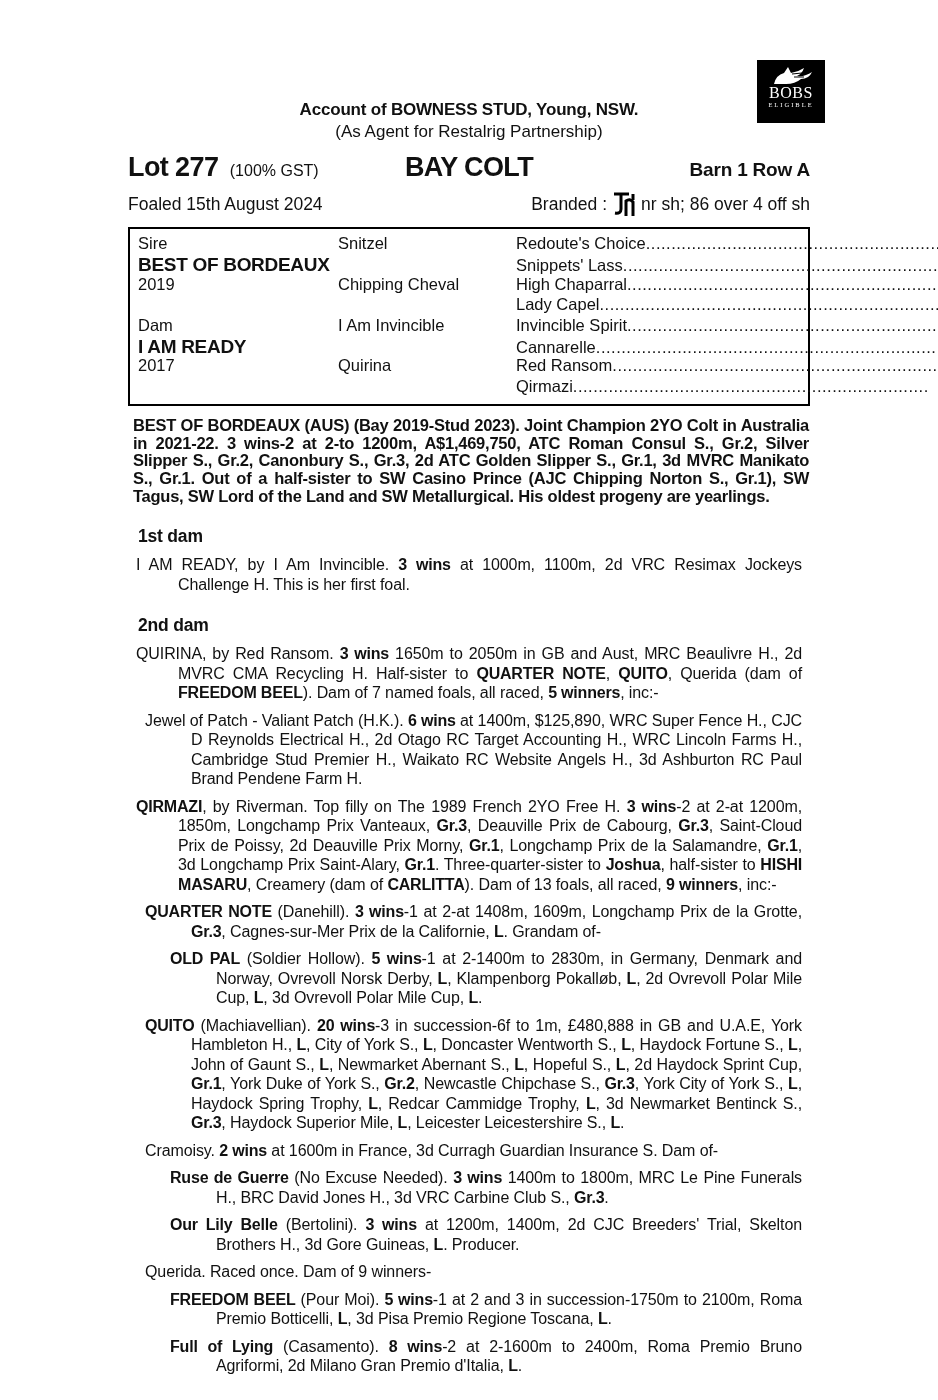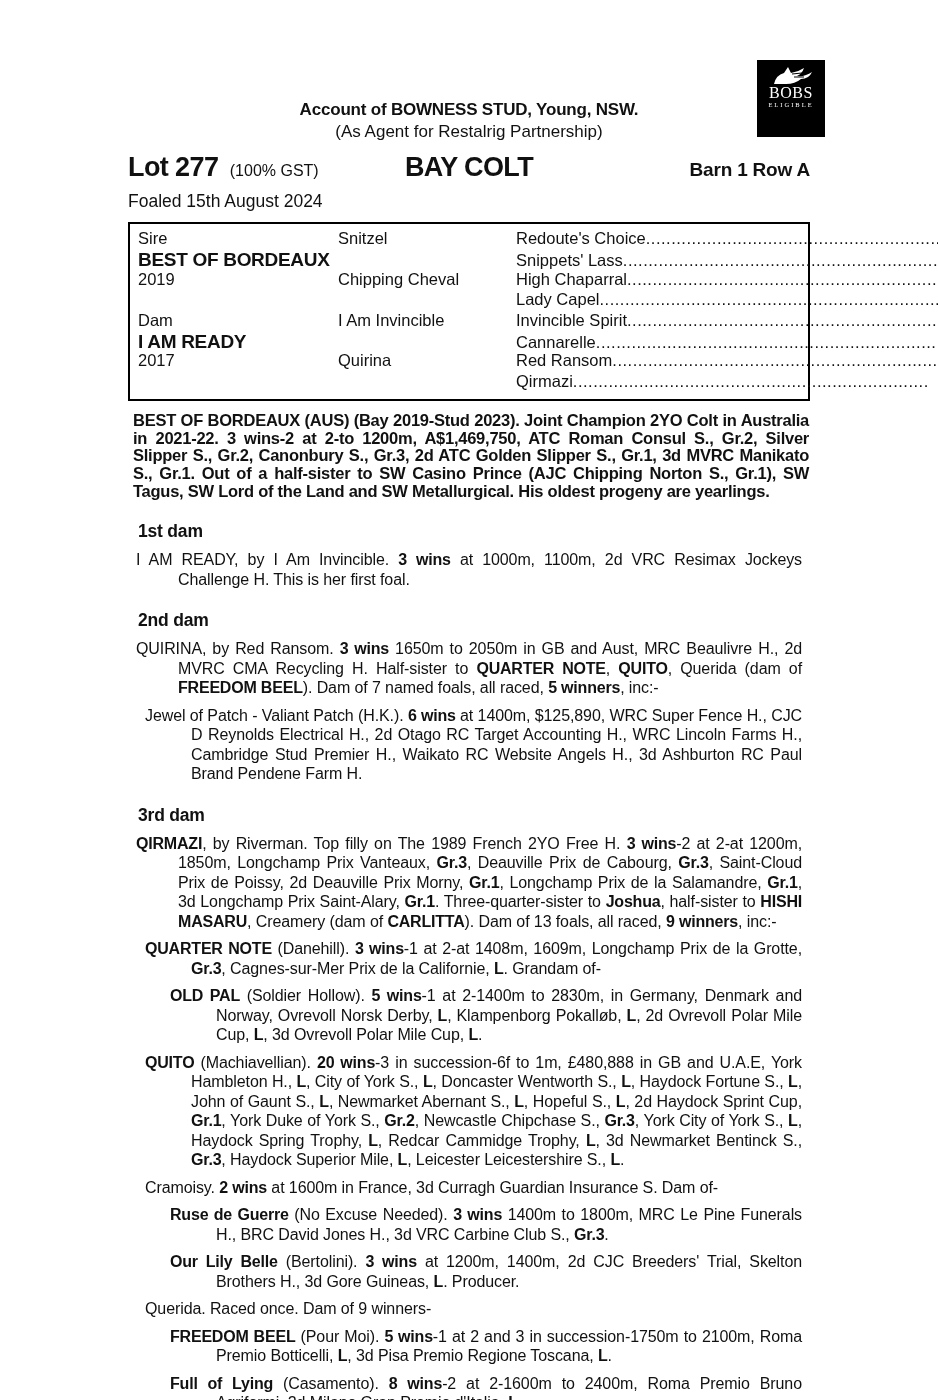--- a/index.html
+++ b/index.html
@@ -21,21 +21,21 @@
   .lot-num { font-size:27px; font-weight:bold; letter-spacing:-0.6px; }
   .gst { font-size:16px; margin-left:7px; }
   .colt-title { font-size:27px; font-weight:bold; letter-spacing:-0.6px; }
   .barn { font-size:19px; font-weight:bold; letter-spacing:-0.2px; }
 
   .foal-row { display:flex; justify-content:space-between; align-items:baseline; font-size:17.5px; margin-top:8px;gap:44px; }
   .branded-wrap { display:inline-flex; align-items:center; gap:5px; }
   .brand-mark svg { display:block; }
 
   
-  .bobs { position:absolute; top:60px; left:757px; width:68px; height:77px; background:#000; color:#fff; text-align:center; }
+  .bobs { position:absolute; top:60px; left:757px; width:68px; height:63px; background:#000; color:#fff; text-align:center; }
   .bobs svg { display:block; margin:5px auto 0; }
   .bobs-name { font-family:"Liberation Serif","DejaVu Serif",serif; font-size:16px; line-height:15px; letter-spacing:0.5px; }
   .bobs-sub  { font-family:"Liberation Serif","DejaVu Serif",serif; font-size:6.5px; line-height:9px; letter-spacing:2px; }
 
   
   .ped-table {
     border:2px solid #000; margin-top:10px; padding:5px 10px 7px 8px;
     display:grid; grid-template-columns:200px 178px 1fr; grid-auto-rows:20.4px;
     font-size:16.5px; align-items:baseline;
   }
@@ -83,20 +83,34 @@
     <div class="lot-center">
       <span class="colt-title">BAY COLT</span>
     </div>
     <div class="lot-right">
       <span class="barn">Barn 1 Row A</span>
     </div>
   </div>
 
   <div class="foal-row">
     <span>Foaled 15th August 2024</span>
+    <span class="branded-wrap">
+      <span>Branded :</span>
+      <span class="brand-mark">
+        <svg width="24" height="26" viewBox="0 0 24 26">
+          <g stroke="#000" stroke-width="3" fill="none">
+            <path d="M2 3 H17"></path>
+            <path d="M9 3 V18 Q9 23 3 22"></path>
+            <path d="M14 25 V10 Q18 7 21 11 V25"></path>
+            <path d="M21 3 V9"></path>
+          </g>
+        </svg>
+      </span>
+      <span>nr sh; 86 over 4 off sh</span>
+    </span>
   </div>
 
   <div class="ped-table">
     <div style="grid-row:1;grid-column:1">Sire</div>
     <div class="ped-big" style="grid-row:2;grid-column:1/3">BEST OF BORDEAUX</div>
     <div style="grid-row:3;grid-column:1">2019</div>
     <div style="grid-row:5;grid-column:1">Dam</div>
     <div class="ped-big" style="grid-row:6;grid-column:1/3">I AM READY</div>
     <div style="grid-row:7;grid-column:1">2017</div>
 
@@ -141,21 +155,20 @@
 
   <div class="sire-note"><b>BEST OF BORDEAUX (AUS) (Bay 2019-Stud 2023). Joint Champion 2YO Colt in Australia in 2021-22. 3 wins-2 at 2-to 1200m, A$1,469,750, ATC Roman Consul S., Gr.2, Silver Slipper S., Gr.2, Canonbury S., Gr.3, 2d ATC Golden Slipper S., Gr.1, 3d MVRC Manikato S., Gr.1. Out of a half-sister to SW Casino Prince (AJC Chipping Norton S., Gr.1), SW Tagus, SW Lord of the Land and SW Metallurgical. His oldest progeny are yearlings.</b></div>
 
   <div class="section-heading">1st dam</div>
   <p class="entry i0">I AM READY, by I Am Invincible. <b>3 wins</b> at 1000m, 1100m, 2d VRC Resimax Jockeys Challenge H. This is her first foal.</p>
 
   <div class="section-heading">2nd dam</div>
   <p class="entry i0">QUIRINA, by Red Ransom. <b>3 wins</b> 1650m to 2050m in GB and Aust, MRC Beaulivre H., 2d MVRC CMA Recycling H. Half-sister to <b>QUARTER NOTE</b>, <b>QUITO</b>, Querida (dam of <b>FREEDOM BEEL</b>). Dam of 7 named foals, all raced, <b>5 winners</b>, inc:-</p>
   <p class="entry i1">Jewel of Patch - Valiant Patch (H.K.). <b>6 wins</b> at 1400m, $125,890, WRC Super Fence H., CJC D Reynolds Electrical H., 2d Otago RC Target Accounting H., WRC Lincoln Farms H., Cambridge Stud Premier H., Waikato RC Website Angels H., 3d Ashburton RC Paul Brand Pendene Farm H.</p>
 
-  <div class="section-heading">3rd dam</div>
   <p class="entry i0"><b>QIRMAZI</b>, by Riverman. Top filly on The 1989 French 2YO Free H. <b>3 wins</b>-2 at 2-at 1200m, 1850m, Longchamp Prix Vanteaux, <b>Gr.3</b>, Deauville Prix de Cabourg, <b>Gr.3</b>, Saint-Cloud Prix de Poissy, 2d Deauville Prix Morny, <b>Gr.1</b>, Longchamp Prix de la Salamandre, <b>Gr.1</b>, 3d Longchamp Prix Saint-Alary, <b>Gr.1</b>. Three-quarter-sister to <b>Joshua</b>, half-sister to <b>HISHI MASARU</b>, Creamery (dam of <b>CARLITTA</b>). Dam of 13 foals, all raced, <b>9 winners</b>, inc:-</p>
   <p class="entry i1"><b>QUARTER NOTE</b> (Danehill). <b>3 wins</b>-1 at 2-at 1408m, 1609m, Longchamp Prix de la Grotte, <b>Gr.3</b>, Cagnes-sur-Mer Prix de la Californie, <b>L</b>. Grandam of-</p>
   <p class="entry i2"><b>OLD PAL</b> (Soldier Hollow). <b>5 wins</b>-1 at 2-1400m to 2830m, in Germany, Denmark and Norway, Ovrevoll Norsk Derby, <b>L</b>, Klampenborg Pokalløb, <b>L</b>, 2d Ovrevoll Polar Mile Cup, <b>L</b>, 3d Ovrevoll Polar Mile Cup, <b>L</b>.</p>
   <p class="entry i1"><b>QUITO</b> (Machiavellian). <b>20 wins</b>-3 in succession-6f to 1m, £480,888 in GB and U.A.E, York Hambleton H., <b>L</b>, City of York S., <b>L</b>, Doncaster Wentworth S., <b>L</b>, Haydock Fortune S., <b>L</b>, John of Gaunt S., <b>L</b>, Newmarket Abernant S., <b>L</b>, Hopeful S., <b>L</b>, 2d Haydock Sprint Cup, <b>Gr.1</b>, York Duke of York S., <b>Gr.2</b>, Newcastle Chipchase S., <b>Gr.3</b>, York City of York S., <b>L</b>, Haydock Spring Trophy, <b>L</b>, Redcar Cammidge Trophy, <b>L</b>, 3d Newmarket Bentinck S., <b>Gr.3</b>, Haydock Superior Mile, <b>L</b>, Leicester Leicestershire S., <b>L</b>.</p>
   <p class="entry i1">Cramoisy. <b>2 wins</b> at 1600m in France, 3d Curragh Guardian Insurance S. Dam of-</p>
   <p class="entry i2"><b>Ruse de Guerre</b> (No Excuse Needed). <b>3 wins</b> 1400m to 1800m, MRC Le Pine Funerals H., BRC David Jones H., 3d VRC Carbine Club S., <b>Gr.3</b>.</p>
   <p class="entry i2"><b>Our Lily Belle</b> (Bertolini). <b>3 wins</b> at 1200m, 1400m, 2d CJC Breeders' Trial, Skelton Brothers H., 3d Gore Guineas, <b>L</b>. Producer.</p>
   <p class="entry i1">Querida. Raced once. Dam of 9 winners-</p>
   <p class="entry i2"><b>FREEDOM BEEL</b> (Pour Moi). <b>5 wins</b>-1 at 2 and 3 in succession-1750m to 2100m, Roma Premio Botticelli, <b>L</b>, 3d Pisa Premio Regione Toscana, <b>L</b>.</p>
   <p class="entry i2"><b>Full of Lying</b> (Casamento). <b>8 wins</b>-2 at 2-1600m to 2400m, Roma Premio Bruno Agriformi, 2d Milano Gran Premio d'Italia, <b>L</b>.</p>

